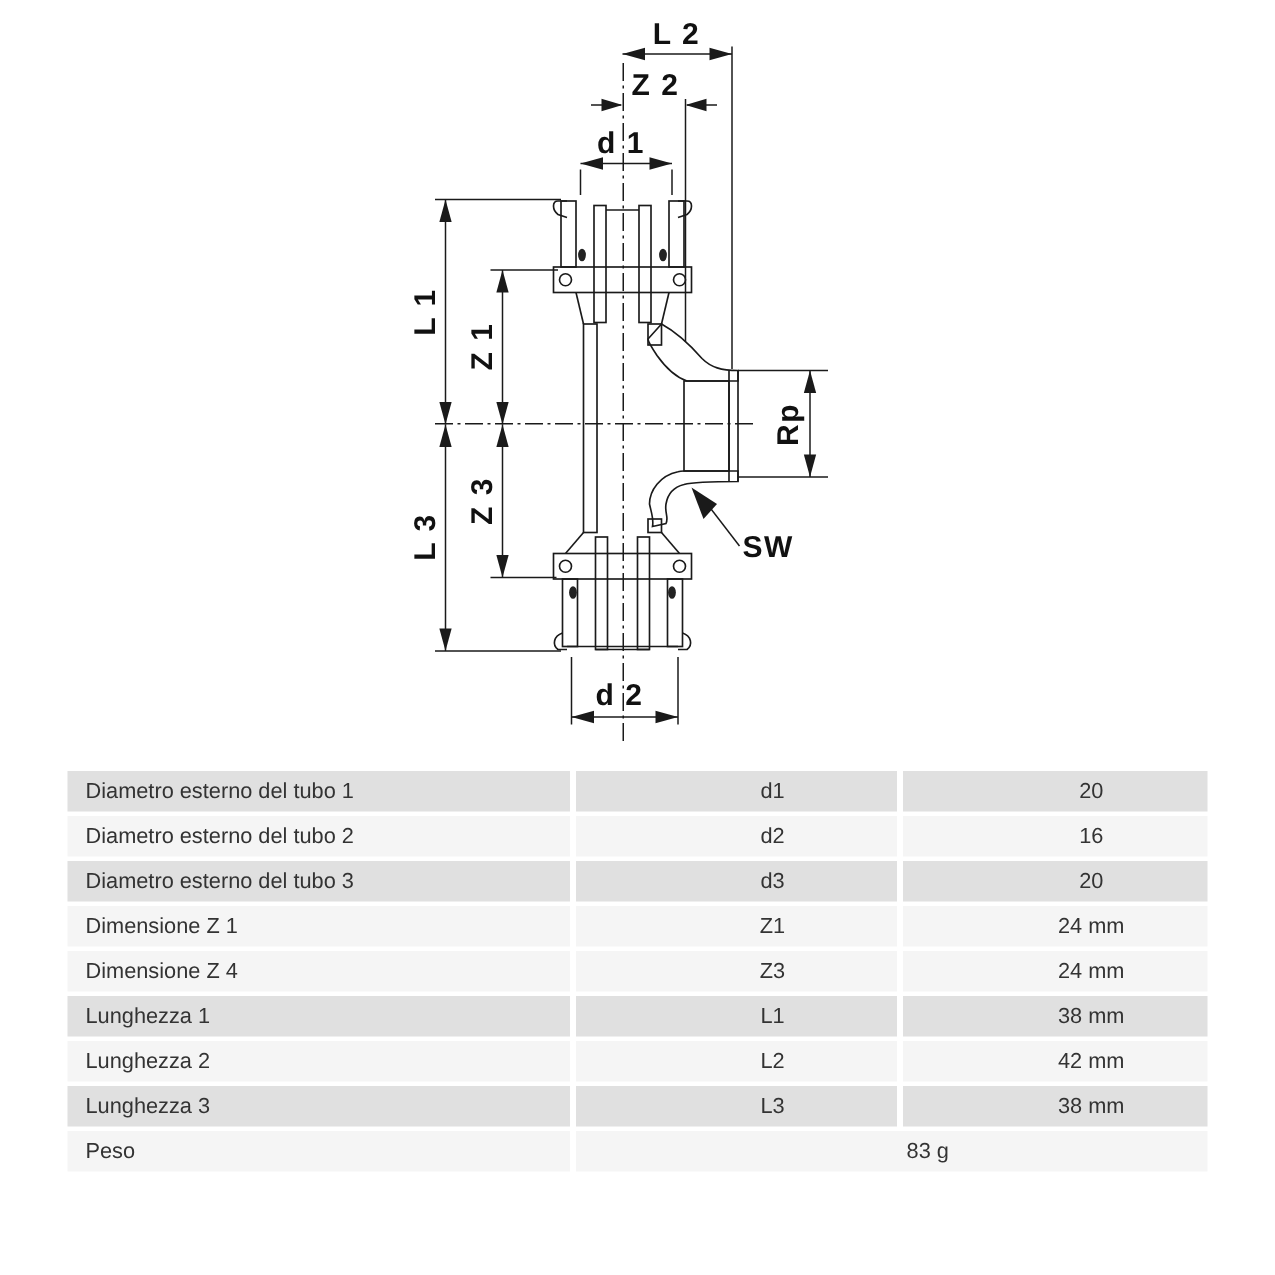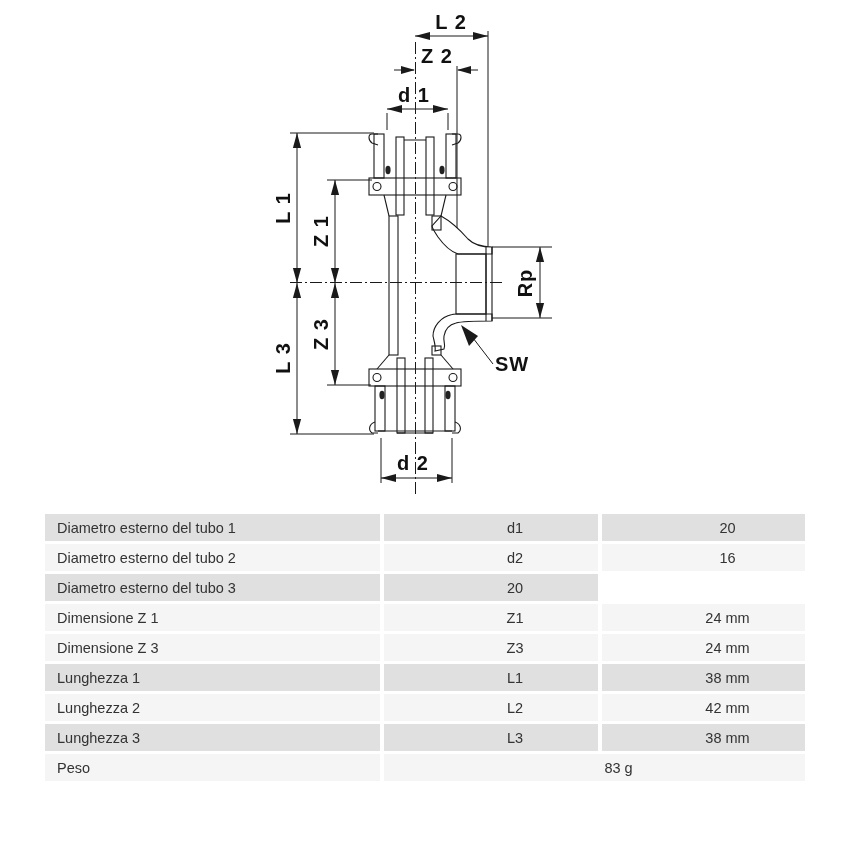--- a/index.html
+++ b/index.html
@@ -186,32 +186,33 @@
   </div>
 
   <div class="spec-row bg-light">
     <div class="cell first">Diametro esterno del tubo 2</div>
     <div class="cell center">d2</div>
     <div class="cell center">16</div>
   </div>
 
   <div class="spec-row bg-dark">
     <div class="cell first">Diametro esterno del tubo 3</div>
+    <div class="cell center">d3</div>
     <div class="cell center">20</div>
   </div>
 
   <div class="spec-row bg-light">
     <div class="cell first">Dimensione Z 1</div>
     <div class="cell center">Z1</div>
     <div class="cell center">24 mm</div>
   </div>
 
 
   <div class="spec-row bg-light">
-    <div class="cell first">Dimensione Z 3</div>
+    <div class="cell first">Dimensione Z 4</div>
     <div class="cell center">Z3</div>
     <div class="cell center">24 mm</div>
   </div>
 
   <div class="spec-row bg-dark">
     <div class="cell first">Lunghezza 1</div>
     <div class="cell center">L1</div>
     <div class="cell center">38 mm</div>
   </div>
 

